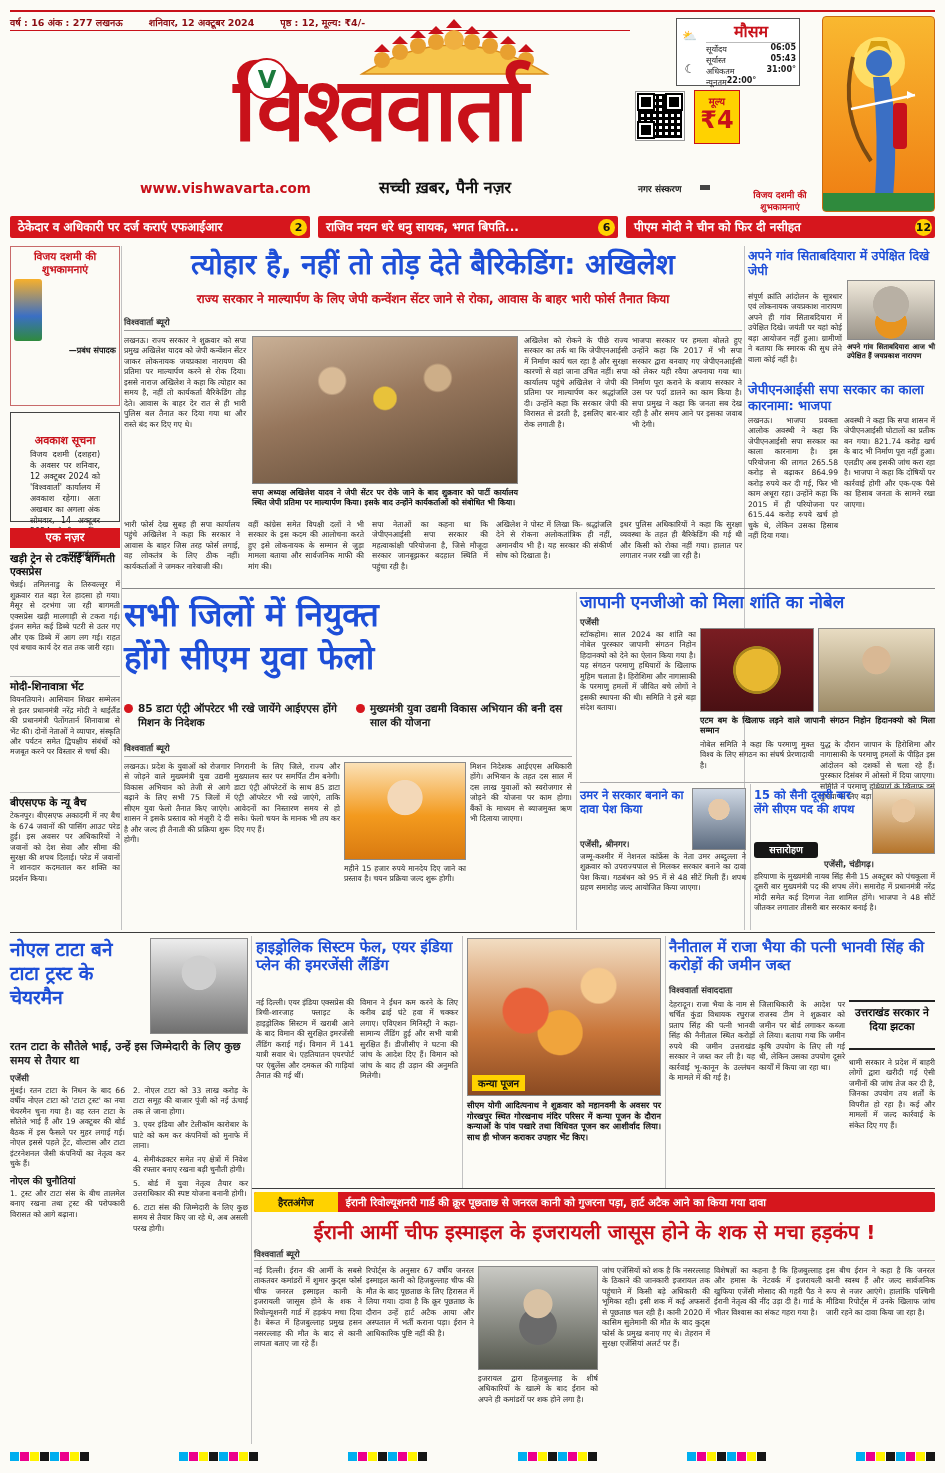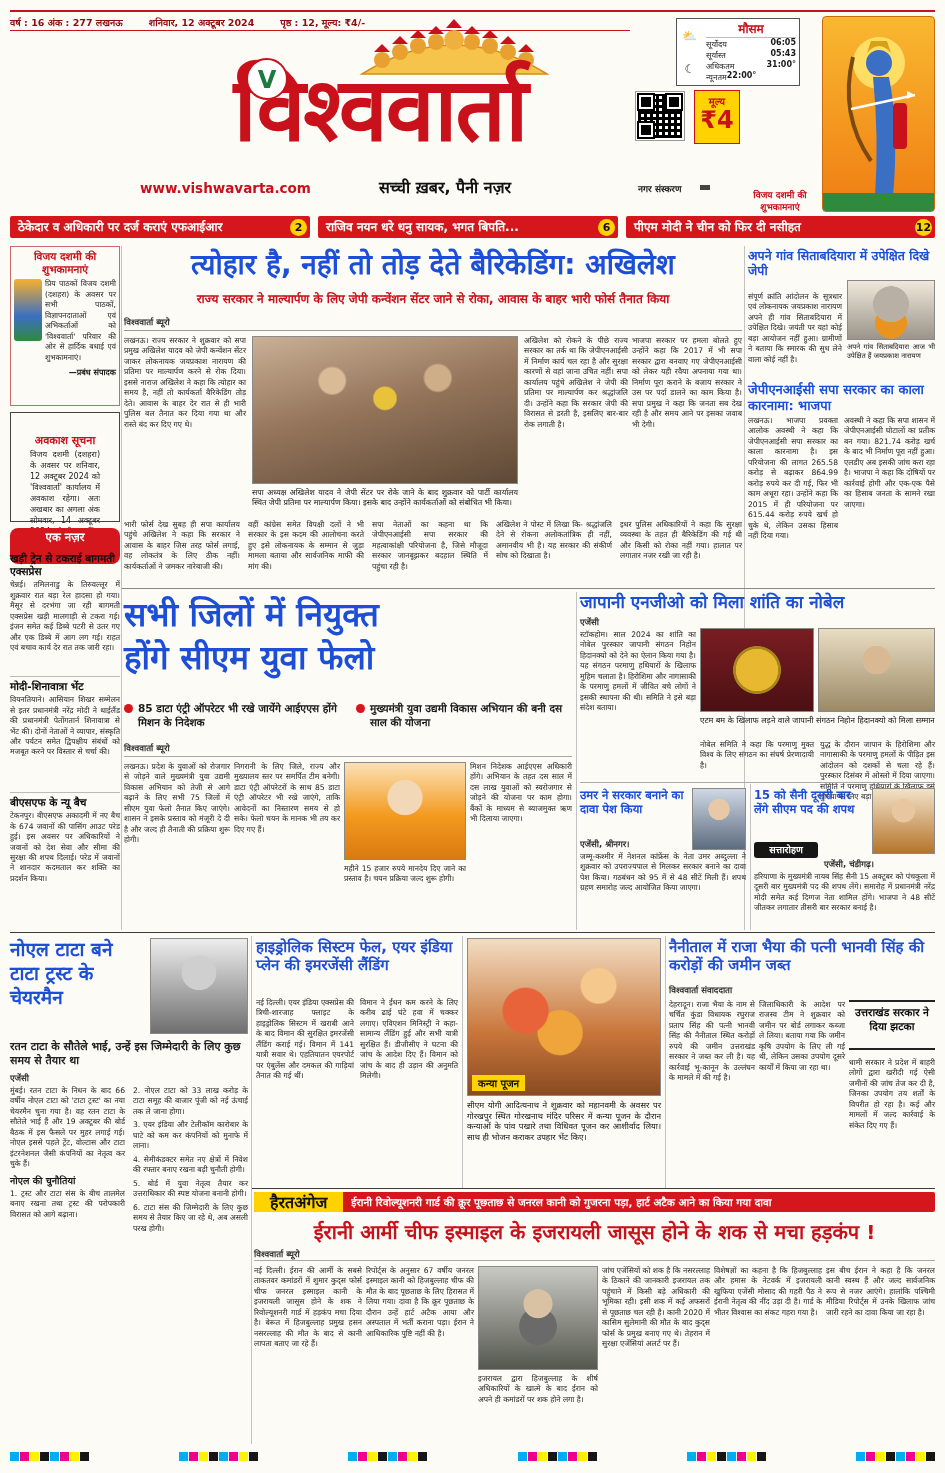--- a/index.html
+++ b/index.html
@@ -5,21 +5,21 @@
   html,body{margin:0;padding:0;background:#d8d8d8;}
   .page{position:relative;width:945px;height:1473px;margin:0 auto;background:#fcfbf6;
         font-family:"DejaVu Sans","Liberation Sans",sans-serif;overflow:hidden;color:#1a1a1a;}
   .abs{position:absolute;box-sizing:border-box;}
   .bodytext{font-size:7.6px;line-height:1.38;text-align:justify;color:#222;}
   .bold{font-weight:bold;}
   .center{text-align:center;}
   .red{color:#c8111a;}
   .serif{font-family:"Liberation Serif","DejaVu Serif",serif;}
   .photo{border:1px solid #8a8a8a;}
-  .caption{font-size:7.8px;line-height:1.3;font-weight:normal;color:#111;text-align:justify;}
+  .caption{font-size:7.8px;line-height:1.3;font-weight:bold;color:#111;text-align:justify;}
   .hrule{position:absolute;height:1px;background:#3c3c3c;}
   .vrule{position:absolute;width:1px;background:#c2c2c2;}
   .ticker-seg{background:#d6161d;color:#fff;font-weight:bold;font-size:12px;line-height:22px;
               display:flex;align-items:center;justify-content:space-between;padding:0 3px 0 8px;border-radius:2px;}
   .ticker-num{width:17px;height:17px;border-radius:50%;background:#ffd200;color:#111;font-size:11px;
               line-height:17px;text-align:center;flex:0 0 auto;}
   .brief-hl{font-size:10.5px;font-weight:bold;line-height:1.25;color:#0c0c0c;margin-bottom:2px;}
   .story-hl{font-weight:bold;color:#1d4ed8;line-height:1.22;}
   .byline{font-size:8.5px;font-weight:bold;color:#333;}
   .reg{display:flex;gap:1px;}
@@ -76,21 +76,21 @@
     <div class="red bold" style="font-size:10px;margin-top:3px">मूल्य</div>
     <div class="red bold" style="font-size:24px;line-height:24px">₹4</div>
   </div>
 
   <div class="abs" style="left:676px;top:18px;width:124px;height:68px;border:1px solid #555;background:#fff;display:flex">
     <div style="width:26px;display:flex;flex-direction:column;align-items:center;justify-content:space-around;font-size:12px">
       <span>⛅</span>
       <span>☾</span>
     </div>
     <div style="flex:1;padding:1px 3px">
-      <div class="red bold center" style="font-size:12px;border-bottom:1px solid #bbb">मौसम</div>
+      <div class="red bold center" style="font-size:16px;border-bottom:1px solid #bbb">मौसम</div>
       <div style="display:flex;justify-content:space-between;font-size:8px">
         <span>सूर्योदय</span>
           <span class="bold">06:05</span>
       </div>
       <div style="display:flex;justify-content:space-between;font-size:8px">
         <span>सूर्यास्त</span>
           <span class="bold">05:43</span>
       </div>
       <div style="display:flex;justify-content:space-between;font-size:8px">
         <span>अधिकतम</span>
@@ -128,32 +128,31 @@
   </div>
   <div class="abs ticker-seg" style="left:626px;top:216px;width:309px;height:22px">
     <span>पीएम मोदी ने चीन को फिर दी नसीहत</span>
     <span class="ticker-num">12</span>
   </div>
 
   <div class="abs" style="left:10px;top:246px;width:110px;height:160px;border:1px solid #c86a6a;padding:3px">
     <div class="red bold center" style="font-size:10.5px;line-height:1.25">विजय दशमी की शुभकामनाएं</div>
     <div style="display:flex;gap:3px;margin-top:3px">
       <div style="flex:0 0 28px;height:62px;background:linear-gradient(180deg,#f7b02c,#3b6fc4 60%,#2f8a3d);border-radius:3px"></div>
-      <div class="bodytext">प्रिय पाठकों विजय दशमी (दशहरा) के अवसर पर सभी पाठकों, विज्ञापनदाताओं एवं अभिकर्ताओं को 'विश्ववार्ता' परिवार की ओर से हार्दिक बधाई एवं शुभकामनाएं।</div>
     </div>
     <div class="bold" style="font-size:8px;text-align:right;margin-top:3px">—प्रबंध संपादक</div>
   </div>
 
   <div class="abs" style="left:10px;top:412px;width:110px;height:110px;border:1.5px solid #444;padding:19px">
     <div class="red bold center" style="font-size:11px">अवकाश सूचना</div>
     <div class="bodytext" style="font-size:8px;margin-top:2px">विजय दशमी (दशहरा) के अवसर पर शनिवार, 12 अक्टूबर 2024 को 'विश्ववार्ता' कार्यालय में अवकाश रहेगा। अतः अखबार का अगला अंक सोमवार, 14 अक्टूबर 2024 को ही प्रकाशित होगा।</div>
     <div class="bold" style="font-size:8px;text-align:right">—महाप्रबंधक</div>
   </div>
 
-  <div class="abs center" style="left:10px;top:528px;width:110px;height:36px;background:#d6161d;color:#fff;font-weight:bold;font-size:11.5px;line-height:18px;border-radius:8px">एक नज़र</div>
+  <div class="abs center" style="left:10px;top:528px;width:110px;height:20px;background:#d6161d;color:#fff;font-weight:bold;font-size:11.5px;line-height:18px;border-radius:0">एक नज़र</div>
 
   <div class="abs" style="left:10px;top:676px;width:110px;height:110px;border-top:1px solid #bbb;padding-top:3px">
     <div class="brief-hl">मोदी-शिनावात्रा भेंट</div>
     <div class="bodytext">वियनतियाने। आसियान शिखर सम्मेलन से इतर प्रधानमंत्री नरेंद्र मोदी ने थाईलैंड की प्रधानमंत्री पेतोंगतार्न शिनावात्रा से भेंट की। दोनों नेताओं ने व्यापार, संस्कृति और पर्यटन समेत द्विपक्षीय संबंधों को मजबूत करने पर विस्तार से चर्चा की।</div>
   </div>
   <div class="abs" style="left:10px;top:552px;width:110px;height:118px">
     <div class="brief-hl">खड़ी ट्रेन से टकराई बागमती एक्सप्रेस</div>
     <div class="bodytext">चेन्नई। तमिलनाडु के तिरुवल्लूर में शुक्रवार रात बड़ा रेल हादसा हो गया। मैसूर से दरभंगा जा रही बागमती एक्सप्रेस खड़ी मालगाड़ी से टकरा गई। इंजन समेत कई डिब्बे पटरी से उतर गए और एक डिब्बे में आग लग गई। राहत एवं बचाव कार्य देर रात तक जारी रहा।</div>
   </div>
   <div class="abs" style="left:10px;top:792px;width:110px;height:138px;border-top:1px solid #bbb;padding-top:3px">
@@ -292,21 +291,21 @@
   <div class="abs story-hl" style="left:669px;top:938px;width:266px;font-size:15px">नैनीताल में राजा भैया की पत्नी भानवी सिंह की करोड़ों की जमीन जब्त</div>
   <div class="abs byline" style="left:669px;top:984px;width:150px">विश्ववार्ता संवाददाता</div>
   <div class="abs bodytext" style="left:669px;top:1000px;width:86px;height:186px">देहरादून। राजा भैया के नाम से चर्चित कुंडा विधायक रघुराज प्रताप सिंह की पत्नी भानवी सिंह की नैनीताल स्थित करोड़ों रुपये की जमीन उत्तराखंड सरकार ने जब्त कर ली है। यह कार्रवाई भू-कानून के उल्लंघन के मामले में की गई है।</div>
   <div class="abs bodytext" style="left:759px;top:1000px;width:86px;height:186px">जिलाधिकारी के आदेश पर राजस्व टीम ने शुक्रवार को जमीन पर बोर्ड लगाकर कब्जा ले लिया। बताया गया कि जमीन कृषि उपयोग के लिए ली गई थी, लेकिन उसका उपयोग दूसरे कार्यों में किया जा रहा था।</div>
   <div class="abs bold center" style="left:849px;top:1000px;width:86px;height:50px;font-size:10.5px;line-height:1.3;border-top:2px solid #222;border-bottom:2px solid #222;padding-top:4px;color:#0c0c0c">उत्तराखंड सरकार ने दिया झटका</div>
   <div class="abs bodytext" style="left:849px;top:1058px;width:86px;height:128px">धामी सरकार ने प्रदेश में बाहरी लोगों द्वारा खरीदी गई ऐसी जमीनों की जांच तेज कर दी है, जिनका उपयोग तय शर्तों के विपरीत हो रहा है। कई और मामलों में जल्द कार्रवाई के संकेत दिए गए हैं।</div>
 
   <div class="hrule" style="left:252px;top:1188px;width:683px;background:#3c3c3c"></div>
 
   <div class="abs" style="left:254px;top:1192px;width:681px;height:20px;background:#d6161d;display:flex;align-items:center;border-radius:2px;overflow:hidden">
-    <span class="badge-yellow" style="font-size:16px;padding:2px 16px;height:100%;display:flex;align-items:center">हैरतअंगेज</span>
+    <span class="badge-yellow" style="font-size:10px;padding:2px 24px;height:100%;display:flex;align-items:center">हैरतअंगेज</span>
     <span style="color:#fff;font-weight:bold;font-size:10.5px;padding-left:8px">ईरानी रिवोल्यूशनरी गार्ड की क्रूर पूछताछ से जनरल कानी को गुजरना पड़ा, हार्ट अटैक आने का किया गया दावा</span>
   </div>
   <div class="abs bold center red" style="left:254px;top:1218px;width:681px;font-size:20px;white-space:nowrap">ईरानी आर्मी चीफ इस्माइल के इजरायली जासूस होने के शक से मचा हड़कंप !</div>
   <div class="abs byline" style="left:254px;top:1248px;width:150px">विश्ववार्ता ब्यूरो</div>
   <div class="hrule" style="left:254px;top:1260px;width:681px;background:#aaa"></div>
 
   <div class="abs bodytext" style="left:254px;top:1266px;width:108px;height:176px">नई दिल्ली। ईरान की आर्मी के सबसे ताकतवर कमांडरों में शुमार कुद्स फोर्स चीफ जनरल इस्माइल कानी के इजरायली जासूस होने के शक ने रिवोल्यूशनरी गार्ड में हड़कंप मचा दिया है। बेरूत में हिजबुल्लाह प्रमुख हसन नसरल्लाह की मौत के बाद से कानी लापता बताए जा रहे हैं।</div>
   <div class="abs bodytext" style="left:366px;top:1266px;width:108px;height:176px">रिपोर्ट्स के अनुसार 67 वर्षीय जनरल इस्माइल कानी को हिजबुल्लाह चीफ की मौत के बाद पूछताछ के लिए हिरासत में लिया गया। दावा है कि क्रूर पूछताछ के दौरान उन्हें हार्ट अटैक आया और अस्पताल में भर्ती कराना पड़ा। ईरान ने आधिकारिक पुष्टि नहीं की है।</div>
   <div class="abs photo" style="left:478px;top:1266px;width:120px;height:104px;background:
       radial-gradient(circle at 50% 36%,#d9c2a4 0 16%,transparent 17%),

